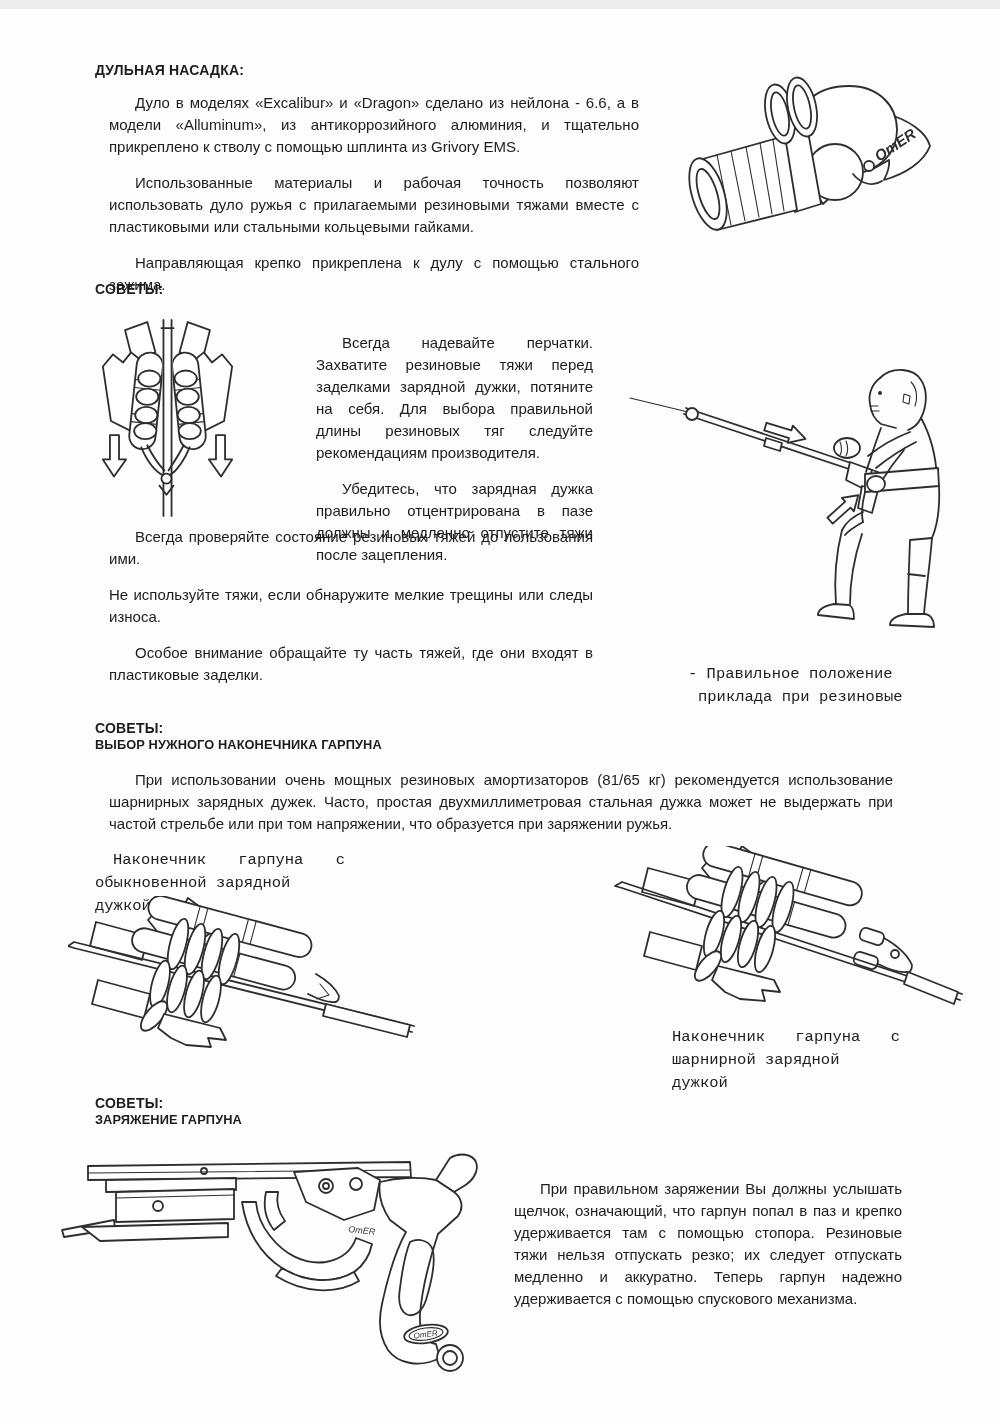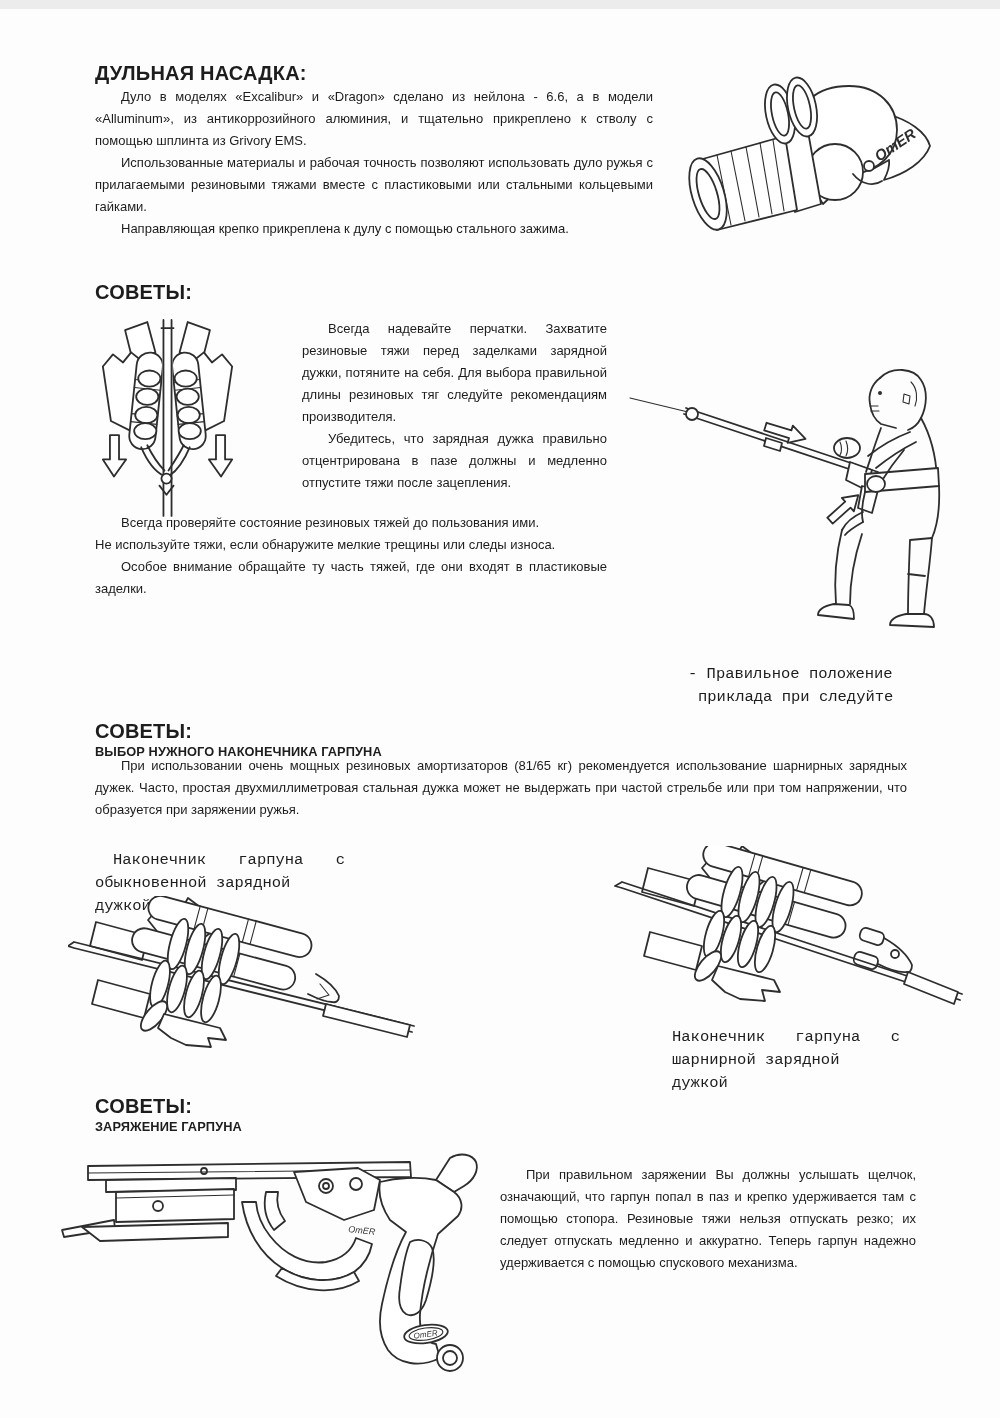--- a/index.html
+++ b/index.html
@@ -5,23 +5,23 @@
   html,body{margin:0;padding:0;}
   body{
     width:1000px;height:1418px;position:relative;
     background:#fdfdfd;
     font-family:"Liberation Sans","DejaVu Sans",sans-serif;
     color:#1d1d1d;
     overflow:hidden;
   }
   .scan-edge{position:absolute;top:0;left:0;width:1000px;height:9px;background:#ececec;}
   .abs{position:absolute;}
-  .head{font-size:20px;font-weight:bold;margin:0 0 1px 0;letter-spacing:.2px;}
+  .head{font-size:14px;font-weight:bold;margin:0 0 1px 0;letter-spacing:.2px;}
   .subhead{font-size:12.8px;font-weight:bold;margin:0;letter-spacing:.1px;white-space:nowrap;}
-  p.body{font-size:13px;line-height:22px;text-align:justify;margin:0;}
+  p.body{font-size:15px;line-height:22px;text-align:justify;margin:14px;}
   p.indent{text-indent:26px;}
   .caption{font-size:15.5px;line-height:23px;font-family:Liberation Mono, monospace;}
   .cap-just{text-align:justify;text-align-last:justify;}
   .flexrow{display:flex;align-items:flex-start;}
   figure{margin:0;padding:0;}
   svg{display:block;}
   svg .ln{fill:none;stroke:#2e2e2e;stroke-width:1.8;stroke-linejoin:round;stroke-linecap:round;}
   svg .ln-f{fill:#ffffff;stroke:#2e2e2e;stroke-width:1.8;stroke-linejoin:round;stroke-linecap:round;}
   svg .thin{stroke-width:1.1;}
   svg text{font-family:"Liberation Sans",sans-serif;fill:#2e2e2e;}
@@ -152,21 +152,21 @@
       <path class="ln-f" d="M0,5 L26,5 L26,0 L42,9 L26,18 L26,13 L0,13 Z"></path>
     </g>
     <g transform="translate(206,152) rotate(-42)">
       <path class="ln-f" d="M0,5 L24,5 L24,0 L38,9 L24,18 L24,13 L0,13 Z"></path>
     </g>
   </svg>
 </figure>
 
 <div class="abs caption" style="left:688px;top:663px;width:215px;">
   <div>- Правильное положение</div>
-  <div style="padding-left:10px;">приклада при следуйте</div>
+  <div style="padding-left:10px;">приклада при резиновые</div>
 </div>
 
 <div class="abs" style="left:95px;top:720px;">
   <h2 class="head">СОВЕТЫ:</h2>
   <div class="subhead">ВЫБОР НУЖНОГО НАКОНЕЧНИКА ГАРПУНА</div>
 </div>
 
 <div class="abs" style="left:95px;top:755px;width:812px;">
   <p class="body indent">При использовании очень мощных резиновых амортизаторов (81/65 кг) рекомендуется использование шарнирных зарядных дужек. Часто, простая двухмиллиметровая стальная дужка может не выдержать при частой стрельбе или при том напряжении, что образуется при заряжении ружья.</p>
 </div>

